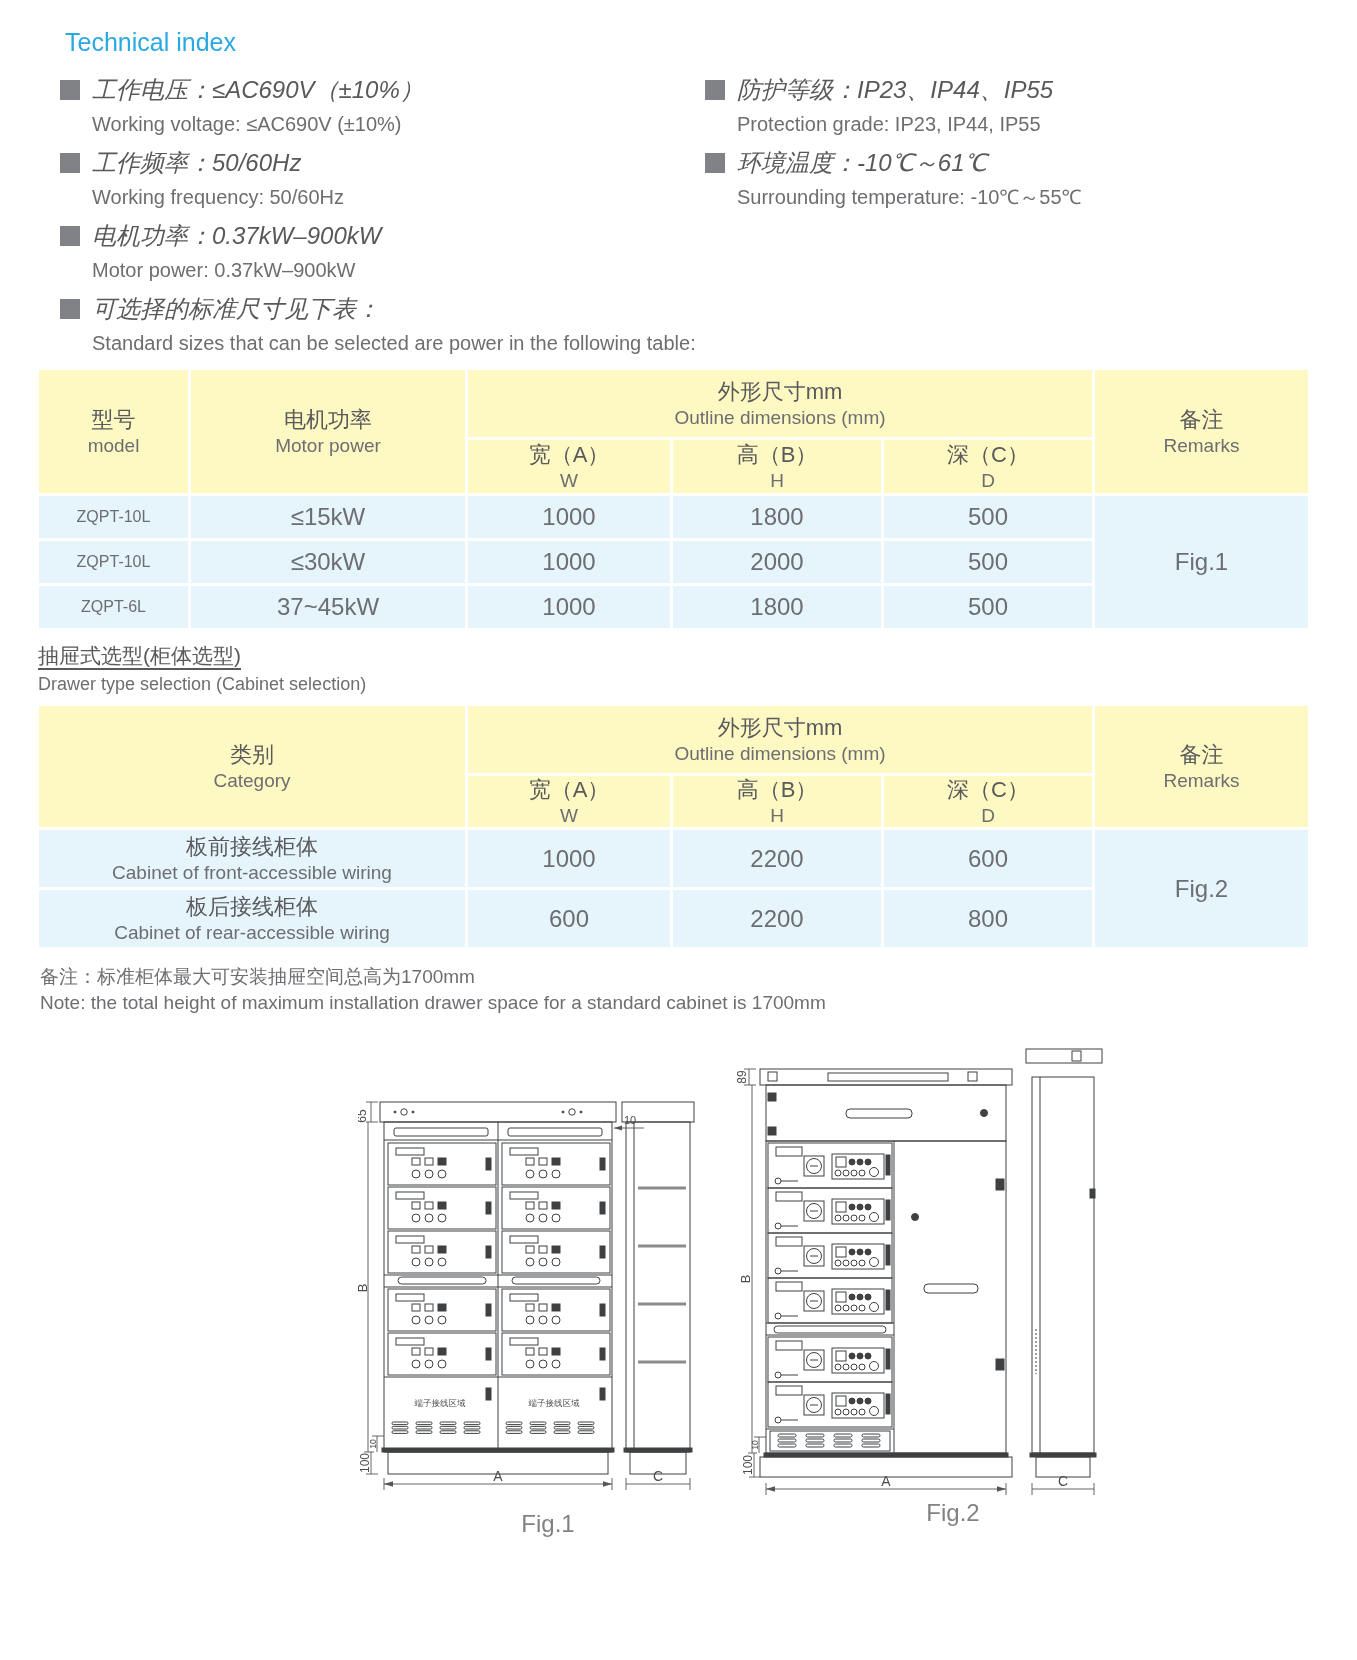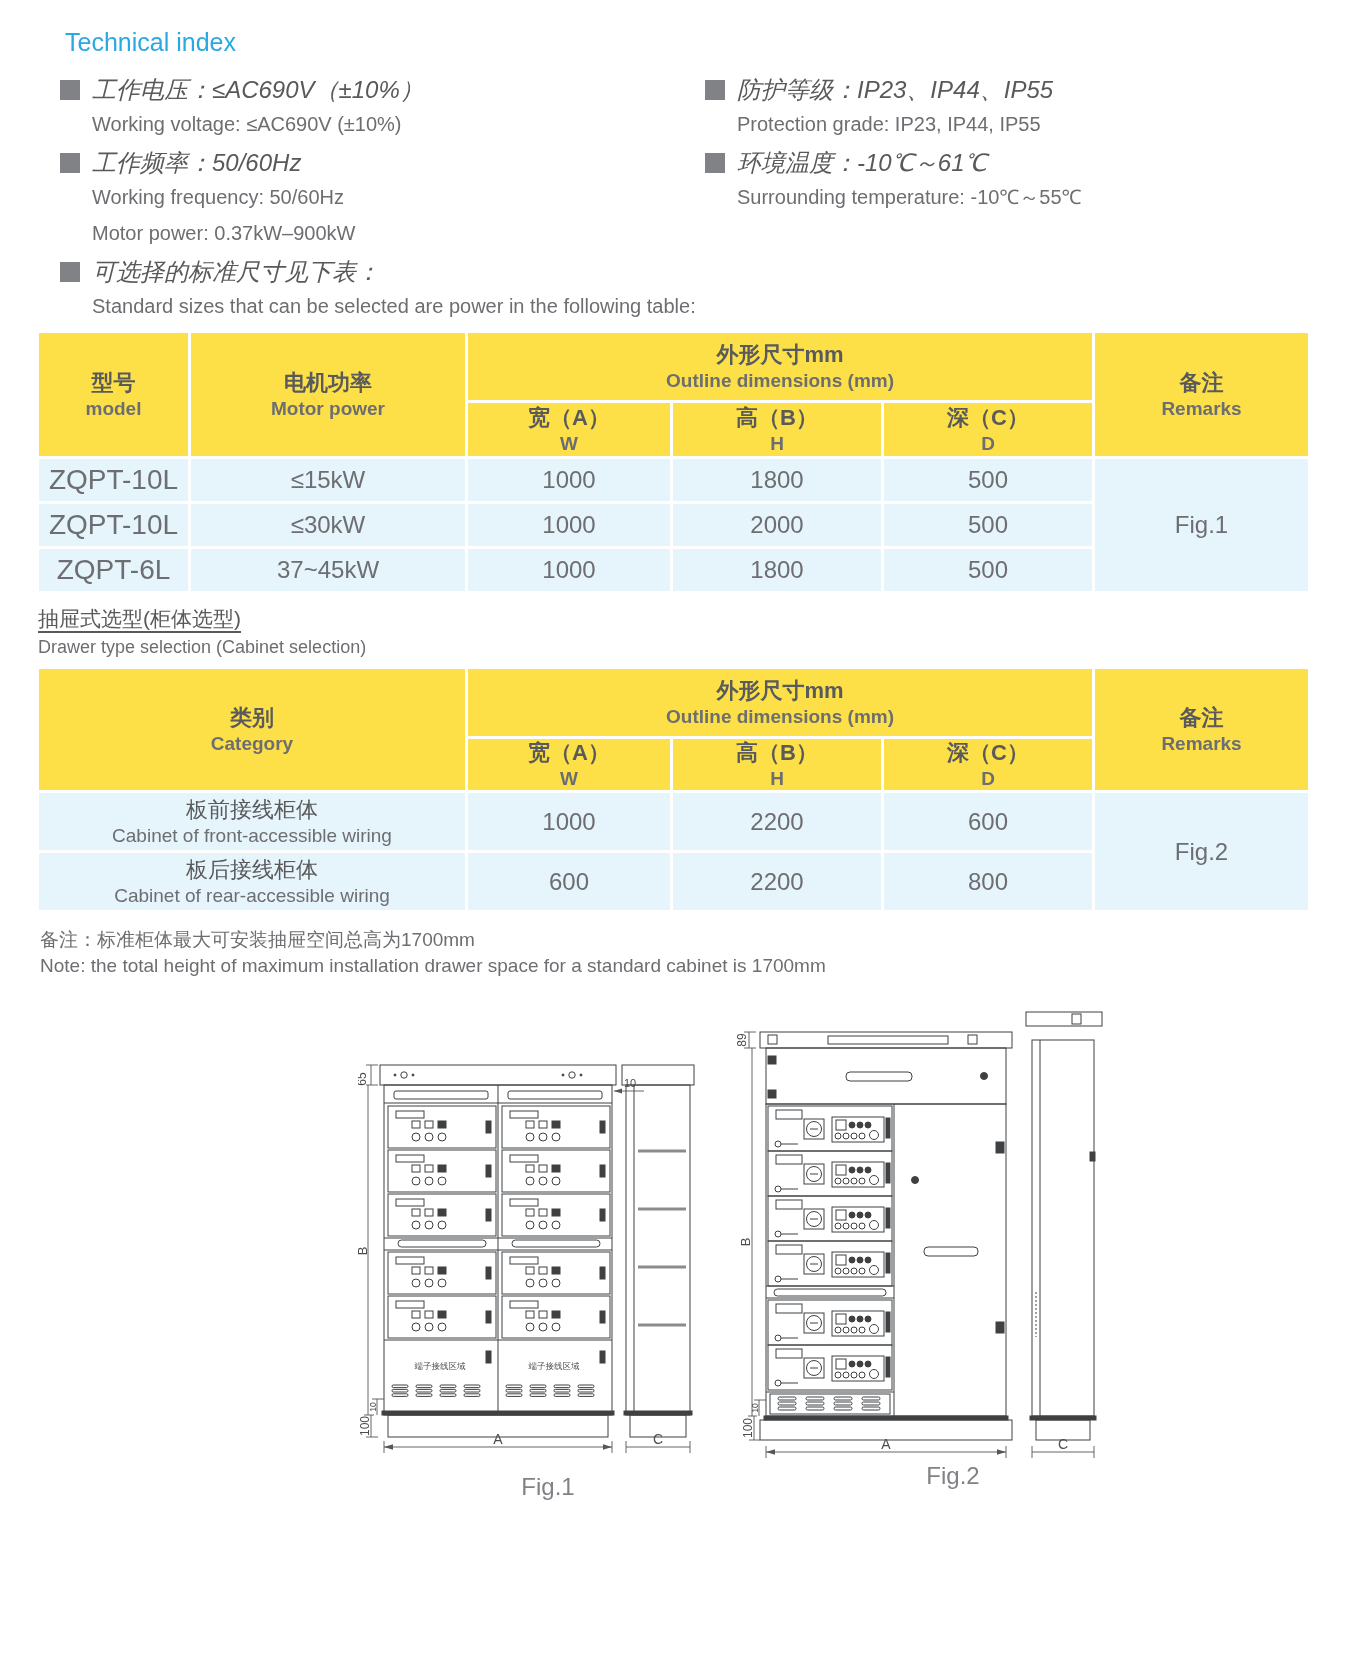--- a/index.html
+++ b/index.html
@@ -26,26 +26,26 @@
   .intro-wrap { margin-left:60px; }
   
   .cap { margin-left:38px; }
   .cap1 { margin-top:10px; } .cap2 { margin-top:12px; }
   .cap-zh { font-size:21px; line-height:26px; color:#58595b; text-decoration:underline;
             text-underline-offset:5px; display:inline-block; }
   .cap-en { font-size:18px; line-height:22px; color:#6d6e71; margin:4px 0 8px 0; }
   
   table { border-collapse:collapse; table-layout:fixed; margin-left:36px; width:1272px; }
   th, td { border:3px solid #ffffff; text-align:center; vertical-align:middle; padding:0; }
-  thead th { background:#fde047; font-weight:bold; }
+  thead th { background:#fef9c3; font-weight:normal; }
   tbody td { background:#e6f4fc; }
   .h-zh { font-size:22px; line-height:28px; color:#595a5c; }
   .h-en { font-size:19px; line-height:23px; color:#6d6e71; }
   .num { font-size:24px; color:#6d6e71; }
-  .model { font-size:28px; color:#6d6e71; }
+  .model { font-size:16px; color:#6d6e71; }
   .fig-ref { font-size:24px; color:#6d6e71; }
   .t1 thead tr.r1 { height:70px; } .t1 thead tr.r2 { height:56px; }
   .t1 tbody tr { height:45px; }
   .t2 thead tr.r1 { height:70px; } .t2 thead tr.r2 { height:52px; }
   .t2 tbody tr { height:60px; }
   
   .note { margin:14px 0 0 40px; font-size:19px; line-height:26px; color:#6d6e71; }
   
   .figures { position:relative; height:530px; margin-top:2px; }
   .fig1-svg { position:absolute; left:358px; top:70px; }
@@ -71,20 +71,24 @@
         <div class="spec-en">Working voltage: ≤AC690V (±10%)</div>
       </div>
       <div class="spec-item">
         <div class="spec-zh">
             <span class="bullet"></span>
             <span>工作频率：50/60Hz</span>
           </div>
         <div class="spec-en">Working frequency: 50/60Hz</div>
       </div>
       <div class="spec-item">
+        <div class="spec-zh">
+            <span class="bullet"></span>
+            <span>电机功率：0.37kW–900kW</span>
+          </div>
         <div class="spec-en">Motor power: 0.37kW–900kW</div>
       </div>
     </div>
     <div class="spec-col-right">
       <div class="spec-item">
         <div class="spec-zh">
             <span class="bullet"></span>
             <span>防护等级：IP23、IP44、IP55</span>
           </div>
         <div class="spec-en">Protection grade: IP23, IP44, IP55</div>

